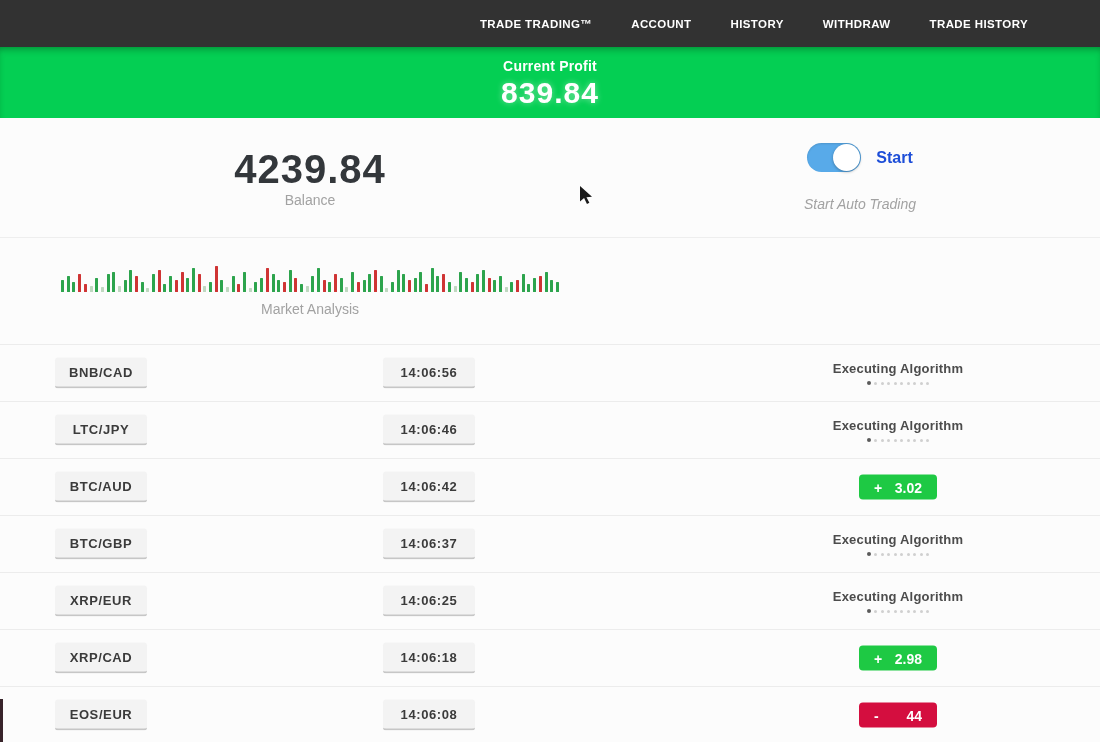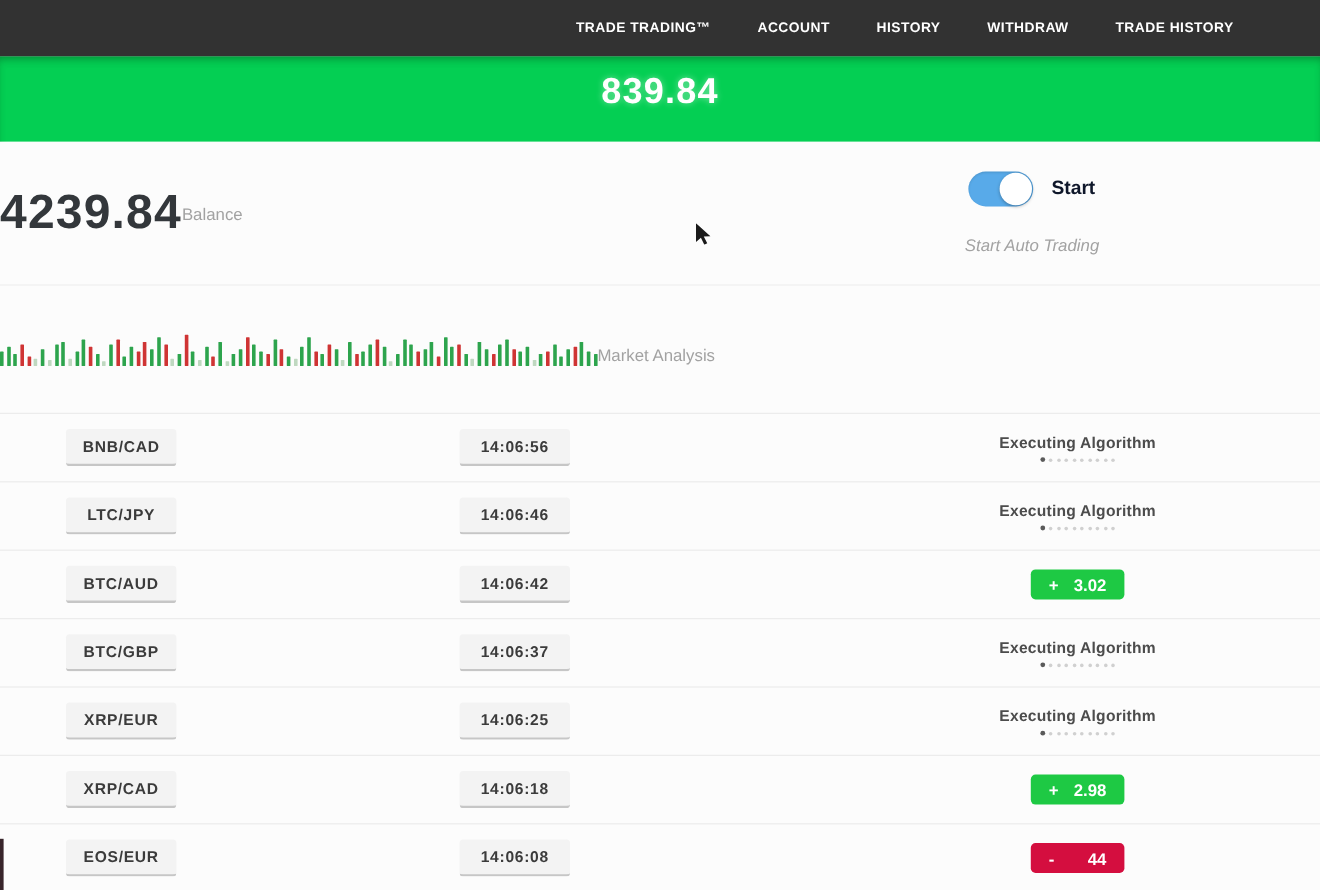--- a/index.html
+++ b/index.html
@@ -26,40 +26,40 @@
     height:71px; background:#04cf53; color:#fff; text-align:center;
     box-shadow: inset 0 5px 7px -3px rgba(0,60,20,.45);
     padding-top:11px;
   }
   .banner .banner-label { font-size:14px; font-weight:bold; letter-spacing:.2px; }
   .banner .banner-value { font-size:30px; font-weight:bold; letter-spacing:1px; margin-top:2px;
     text-shadow:0 0 6px rgba(255,255,255,.45); }
 
   
   .split { display:flex; }
-  .col-left  { width:620px; display:flex; flex-direction:row; align-items:center; }
+  .col-left  { width:620px; display:flex; flex-direction:column; align-items:center; justify-content:center; }
   .col-right { flex:1; display:flex; flex-direction:column; align-items:center; justify-content:center; }
 
   .stats-row { height:119px; }
   .balance-value { font-size:40px; font-weight:bold; color:#33373b; letter-spacing:1px; }
   .muted-label  { font-size:14px; color:#a2a2a2; }
   .balance-label { }
 
   .toggle-row { display:flex; align-items:center; }
   .toggle {
     width:54px; height:29px; border-radius:15px; background:#58aae9;
     position:relative; cursor:pointer;
     box-shadow: inset 0 1px 2px rgba(0,0,0,.12);
   }
   .toggle .knob {
     position:absolute; top:1px; right:1px; width:27px; height:27px;
     background:#fff; border-radius:50%;
     box-shadow:0 1px 3px rgba(0,0,0,.3);
   }
-  .toggle-label { font-size:16px; font-weight:bold; color:#0f172a; margin-left:15px; }
+  .toggle-label { font-size:16px; font-weight:bold; color:#1d4ed8; margin-left:15px; }
   .toggle-caption { margin-top:24px;font-style:italic; }
 
   
   .market-row { height:107px; border-top:1px solid #eee; }
   .bars { display:flex; align-items:flex-end; gap:2.7px; height:27px; }
   .bars .bar { width:3px; border-radius:.5px; }
   .market-label { margin-top:9px; }
   .trades-value { font-size:30px; font-weight:bold; color:#33373b; }
   .trades-label { margin-top:5px; }
 
@@ -103,20 +103,21 @@
 
 <header class="topnav" id="topnav">
     <div class="nav-item">TRADE TRADING™</div>
     <div class="nav-item">ACCOUNT</div>
     <div class="nav-item">HISTORY</div>
     <div class="nav-item">WITHDRAW</div>
     <div class="nav-item">TRADE HISTORY</div>
   </header>
 
 <section class="banner">
+  <div class="banner-label">Current Profit</div>
   <div class="banner-value">839.84</div>
 </section>
 
 <section class="split stats-row">
   <div class="col-left">
     <div class="balance-value">4239.84</div>
     <div class="muted-label balance-label">Balance</div>
   </div>
   <div class="col-right">
     <div class="toggle-row">

